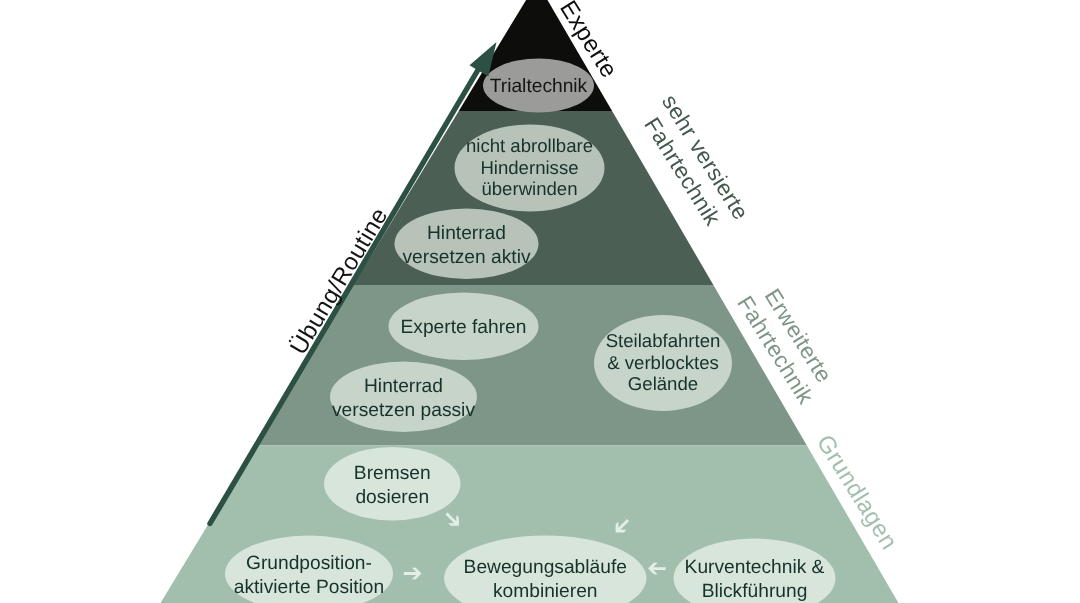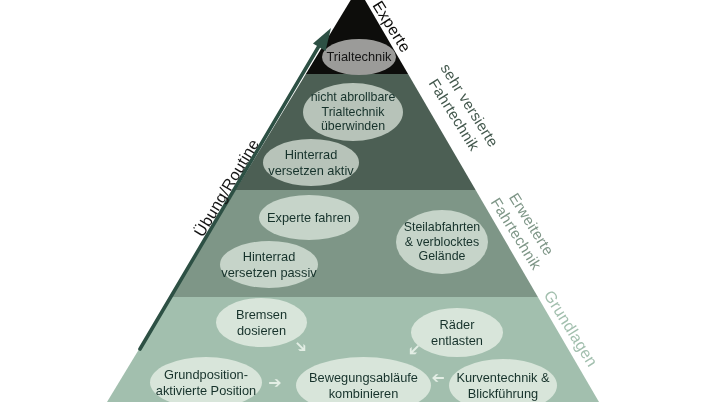--- a/index.html
+++ b/index.html
@@ -55,36 +55,34 @@
 
   <div class="pyr">
     <div class="stripe stripe-1"></div>
     <div class="stripe stripe-2"></div>
     <div class="stripe stripe-3"></div>
     <div class="stripe stripe-4"></div>
 
     <div class="oval ov1" style="left:322px;top:39px;width:74px;height:36px;">Trialtechnik</div>
 
     <div class="oval ov2" style="left:303px;top:83px;width:100px;height:58px;font-size:12.4px;">nicht abrollbare
-Trialtechnik
+Hindernisse
 überwinden</div>
     <div class="oval ov2" style="left:263px;top:139px;width:96px;height:47px;">Hinterrad
 versetzen aktiv</div>
 
     <div class="oval ov3" style="left:259px;top:195px;width:100px;height:45px;">Experte fahren</div>
     <div class="oval ov3" style="left:396px;top:210px;width:92px;height:64px;font-size:12.4px;">Steilabfahrten
 &amp; verblocktes
 Gelände</div>
     <div class="oval ov3" style="left:220px;top:241px;width:98px;height:47px;">Hinterrad
 versetzen passiv</div>
 
     <div class="oval ov4" style="left:216px;top:298px;width:91px;height:49px;">Bremsen
 dosieren</div>
-    <div class="oval ov4" style="left:411px;top:308px;width:92px;height:49px;">Räder
-entlasten</div>
     <div class="oval ov4" style="left:150px;top:357px;width:112px;height:51px;">Grundposition-
 aktivierte Position</div>
     <div class="oval ov4" style="left:296px;top:357px;width:135px;height:57px;">Bewegungsabläufe
 kombinieren</div>
     <div class="oval ov4" style="left:449px;top:359px;width:108px;height:53px;">Kurventechnik &amp;
 Blickführung</div>
 
     <span class="flow" style="left:291px;top:337px;transform:rotate(45deg);">➔</span>
     <span class="flow" style="left:404px;top:340px;transform:rotate(135deg);">➔</span>
     <span class="flow" style="left:265px;top:373px;">➔</span>

